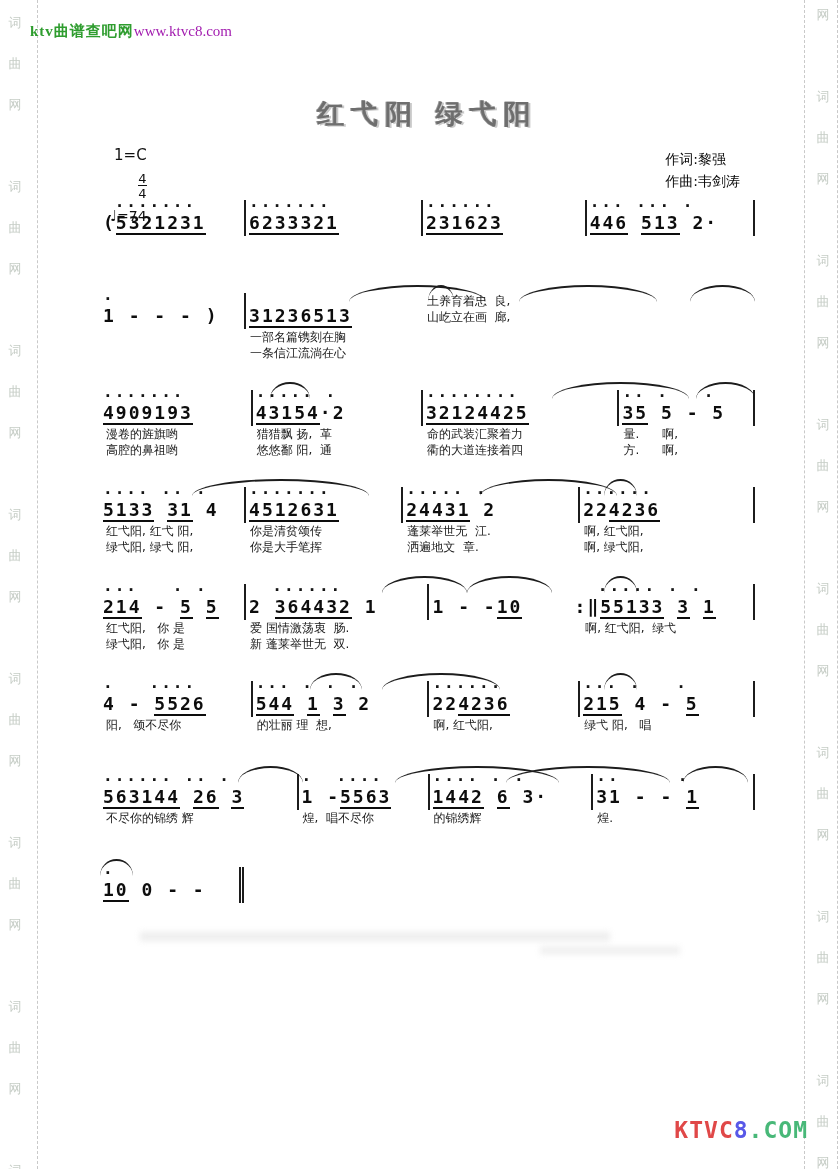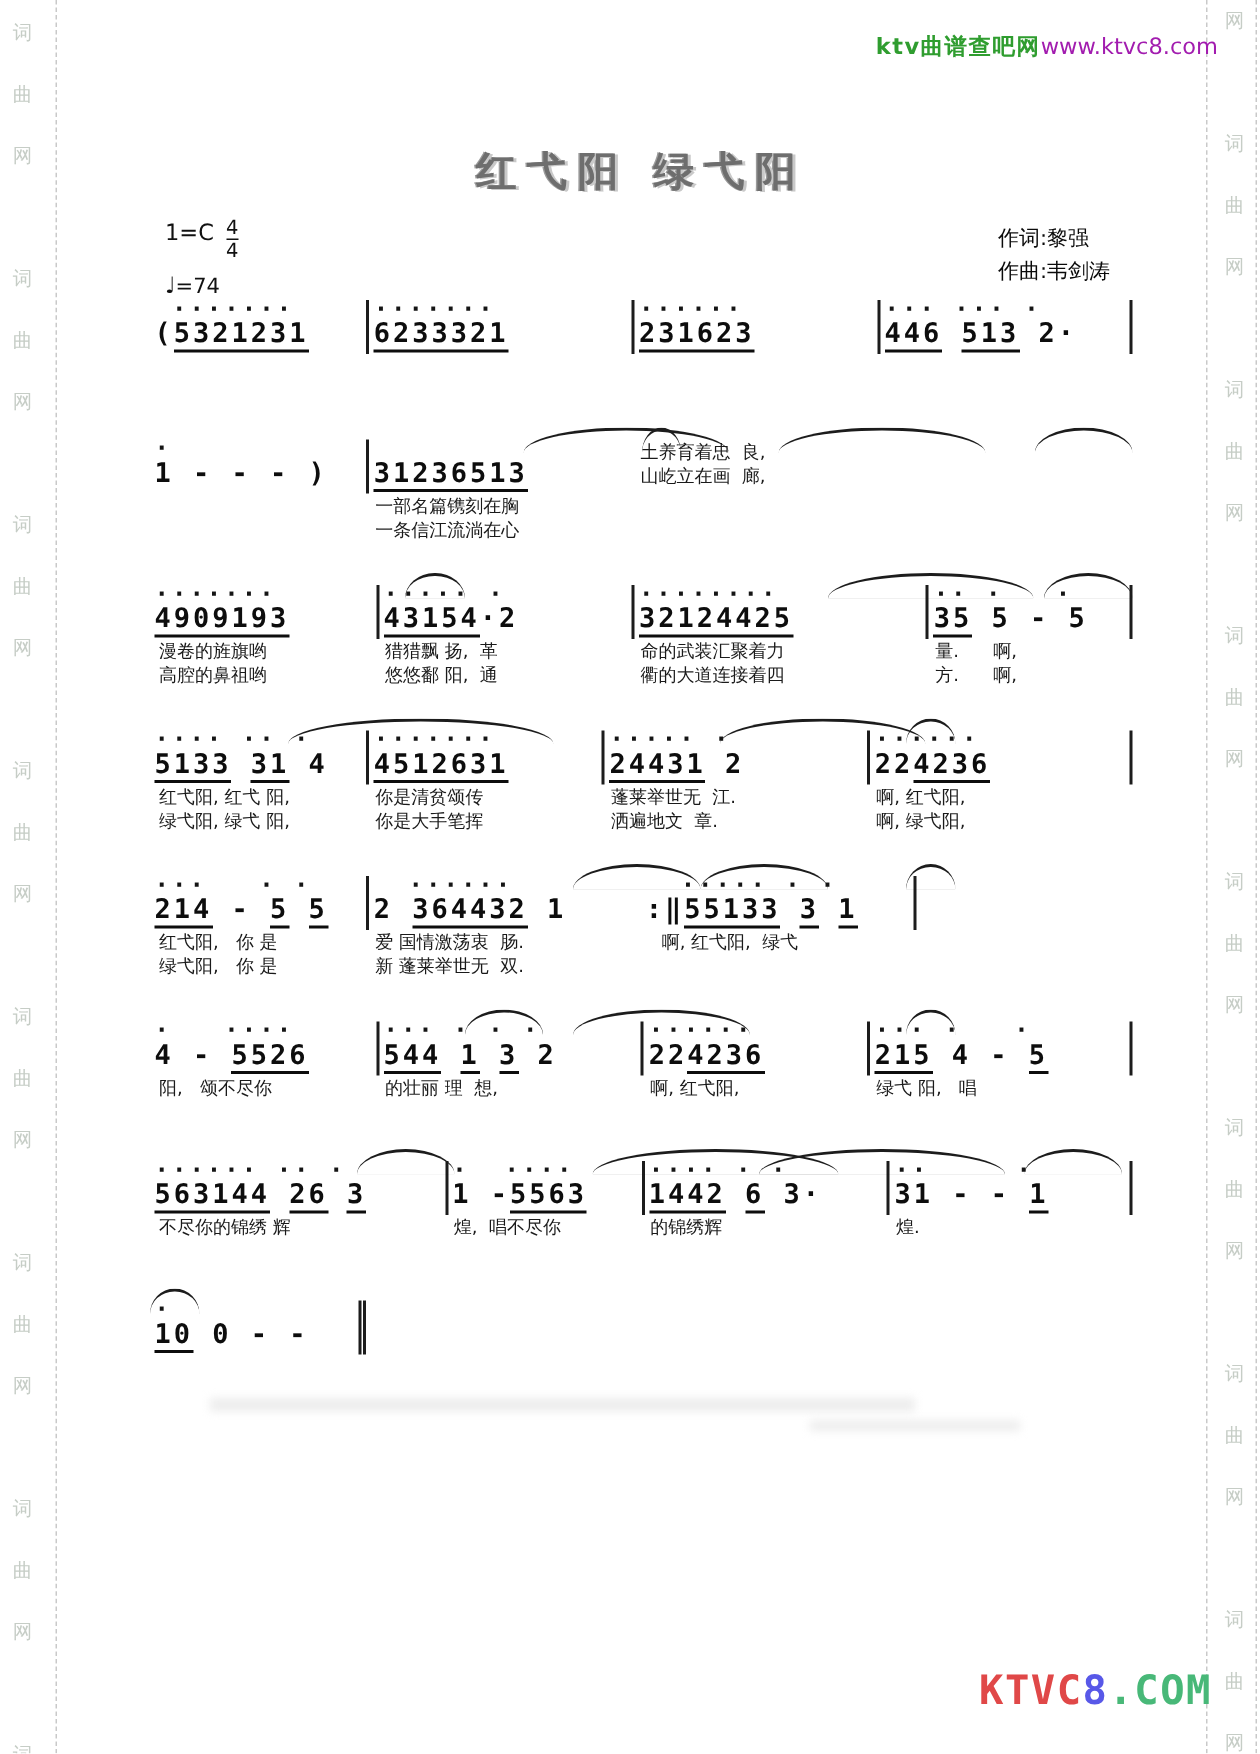--- a/index.html
+++ b/index.html
@@ -9,30 +9,30 @@
   .rail{position:absolute;top:0;width:26px;font-size:13px;line-height:41px;
         text-align:center;white-space:pre;color:#c6cdc6;user-select:none;}
   .rail-left{left:2px;top:2px;}
   .rail-right{right:4px;top:-88px;}
   .dash{position:absolute;top:0;bottom:0;border-left:1px dashed #c9c9c9;}
   .dash-l{left:37px;}
   .dash-r{left:804px;}
   .dash-re{left:837px;}
   
   .header{position:absolute;top:22px;left:30px;right:28px;display:flex;
-          justify-content:flex-end;align-items:baseline;}
+          justify-content:flex-start;align-items:baseline;font-family:Liberation Serif, serif;}
   .site-name{font-size:15px;font-weight:bold;letter-spacing:1px;}
   .site-url{font-size:15px;}
   
   .title{position:absolute;top:96px;left:100px;width:655px;margin:0;text-align:center;
          font-size:27px;font-weight:bold;letter-spacing:7px;color:#6e6e6e;
          text-shadow:2px 1px 0 #c9c9c9, -1px 0 0 #9b9b9b;}
   .meta{position:absolute;top:144px;left:100px;width:655px;height:56px;}
   .keyblock{position:absolute;left:10px;top:2px;font-size:15px;}
-  .keyline{display:flex;align-items:flex-start;gap:8px;}
+  .keyline{display:flex;align-items:flex-end;gap:8px;flex-direction:column;}
   .frac{display:inline-flex;flex-direction:column;align-items:center;font-size:13px;line-height:13px;}
   .frac .den{border-top:1px solid #111;padding-top:1px;}
   .tempo{margin-top:7px;font-size:14px;}
   .tempo .noteglyph{font-size:15px;}
   .credits{position:absolute;right:15px;top:4px;font-size:14px;line-height:22px;color:#0a0a0a;}
   
   #systems{position:absolute;top:200px;left:100px;width:655px;}
   .system{position:relative;display:flex;align-items:flex-start;min-height:64px;margin-bottom:29px;}
   .measure{box-sizing:border-box;}
   .nw{padding:1px 6px 1px 3px;}
@@ -49,21 +49,21 @@
   .lyr{font-size:12px;line-height:16px;white-space:pre;padding-left:6px;color:#1a1a1a;}
   .slur{position:absolute;top:-8px;height:15px;
         border-top:2px solid #1c1c1c;border-radius:50% 50% 0 0 / 100% 100% 0 0;}
   
   .ghost{position:absolute;background:#ededed;filter:blur(3px);}
   .g1{left:140px;top:932px;width:470px;height:9px;}
   .g2{left:540px;top:947px;width:140px;height:7px;}
   
   .watermark{position:absolute;right:32px;bottom:26px;
              font-family:"DejaVu Sans Mono",monospace;font-weight:bold;
-             font-size:27px;letter-spacing:1px;}
+             font-size:23px;letter-spacing:1px;}
 </style>
 </head>
 <body>
 
 <div class="page">
 
   <div class="rail rail-left" id="rail-left">词
 曲
 网
 
@@ -293,20 +293,26 @@
           <div class="lyr">绿弋阳,   你 是</div>
         </div>
         <div class="measure" style="width: 28%;">
           <div class="nw">
             <div class="dots">  ······  </div>
             <div class="notes"><span>2 </span><span class="u">364432</span><span> 1</span></div>
           </div>
           <div class="lyr">爱 国情激荡衷  肠.</div>
           <div class="lyr">新 蓬莱举世无  双.</div>
         </div>
+        <div class="measure" style="width: 22%;">
+          <div class="nw">
+            <div class="dots"> </div>
+            <div class="notes"><span>1 - -</span><span class="u">10</span></div>
+          </div>
+        </div>
         <div class="measure repeat" style="width: 28%;">
           <div class="nw">
             <div class="dots">  ····· · ·</div>
             <div class="notes"><span>:‖</span><span class="u">55133</span><span> </span><span class="u">3</span><span> </span><span class="u">1</span></div>
           </div>
           <div class="lyr">  啊, 红弋阳,  绿弋</div>
         </div>
       </div>
       <div class="system">
         <div class="slur" style="left: 32%; width: 8%;"></div>

